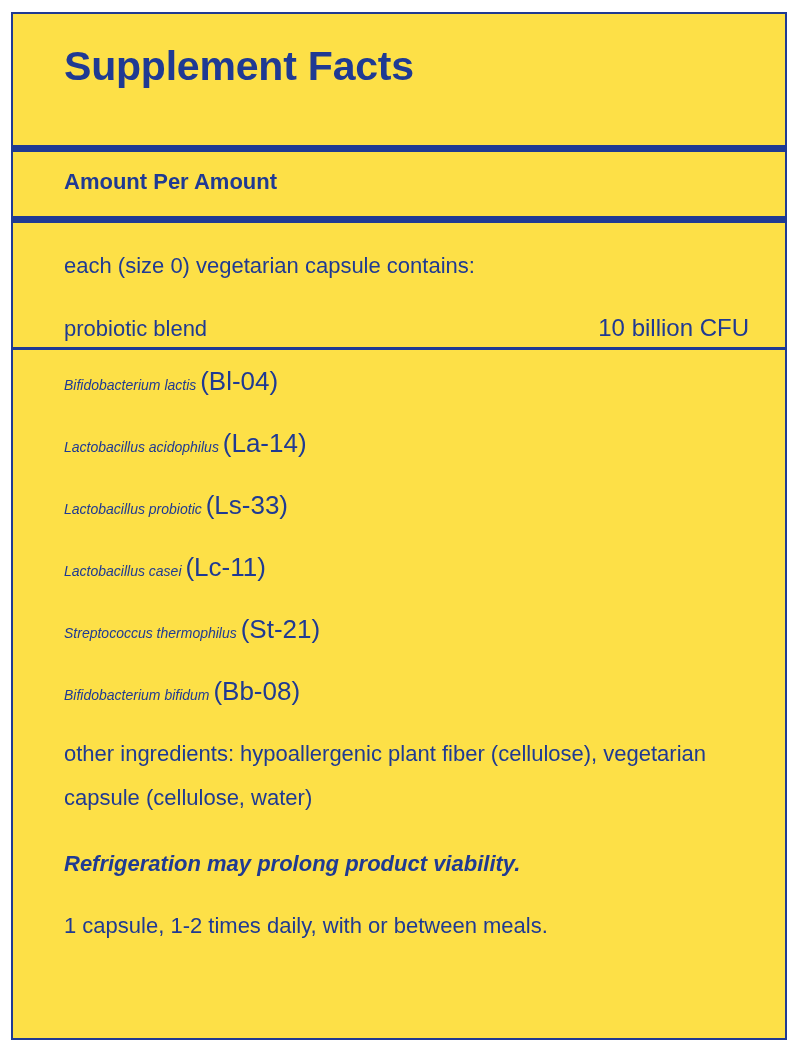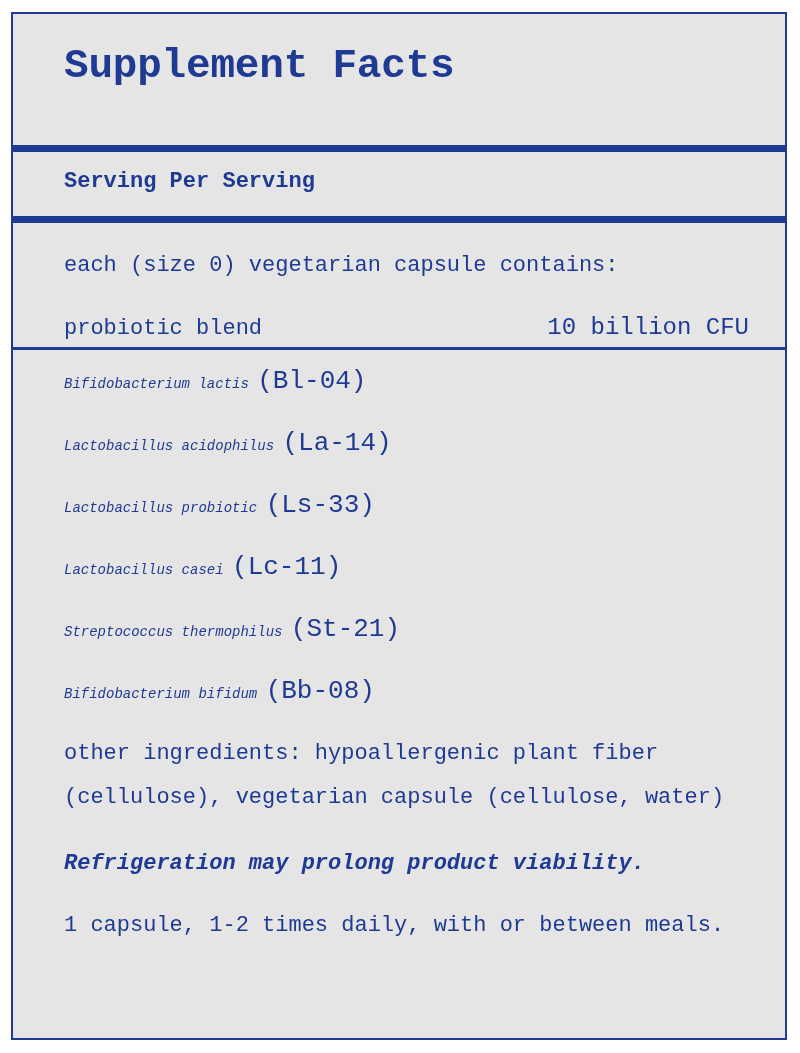--- a/index.html
+++ b/index.html
@@ -15,22 +15,21 @@
   }
 
   .label-frame {
     position: absolute;
     left: 11px;
     top: 12px;
     width: 776px;
     height: 1028px;
     border: 2px solid #1f3a93;
     box-sizing: border-box;
-    background: #e5e5e5;
-    font-family: Liberation Mono, monospace;
+    background: #fde047;
   }
 
   
   .title-block {
     height: 131px;
     position: relative;
   }
   .panel-title {
     position: absolute;
     left: 51px;
@@ -144,21 +143,21 @@
 
 <div class="label-frame">
 
   <div class="title-block">
     <div class="panel-title">Supplement Facts</div>
   </div>
 
   <div class="rule-thick"></div>
 
   <div class="serving-row">
-    <div class="serving-heading">Serving Per Serving</div>
+    <div class="serving-heading">Amount Per Amount</div>
   </div>
 
   <div class="rule-thick"></div>
 
   <div class="section">
     <div class="facts-row">
       <span class="row-label">each (size 0) vegetarian capsule contains:</span>
     </div>
     <div class="facts-row">
       <span class="row-label">probiotic blend</span>

